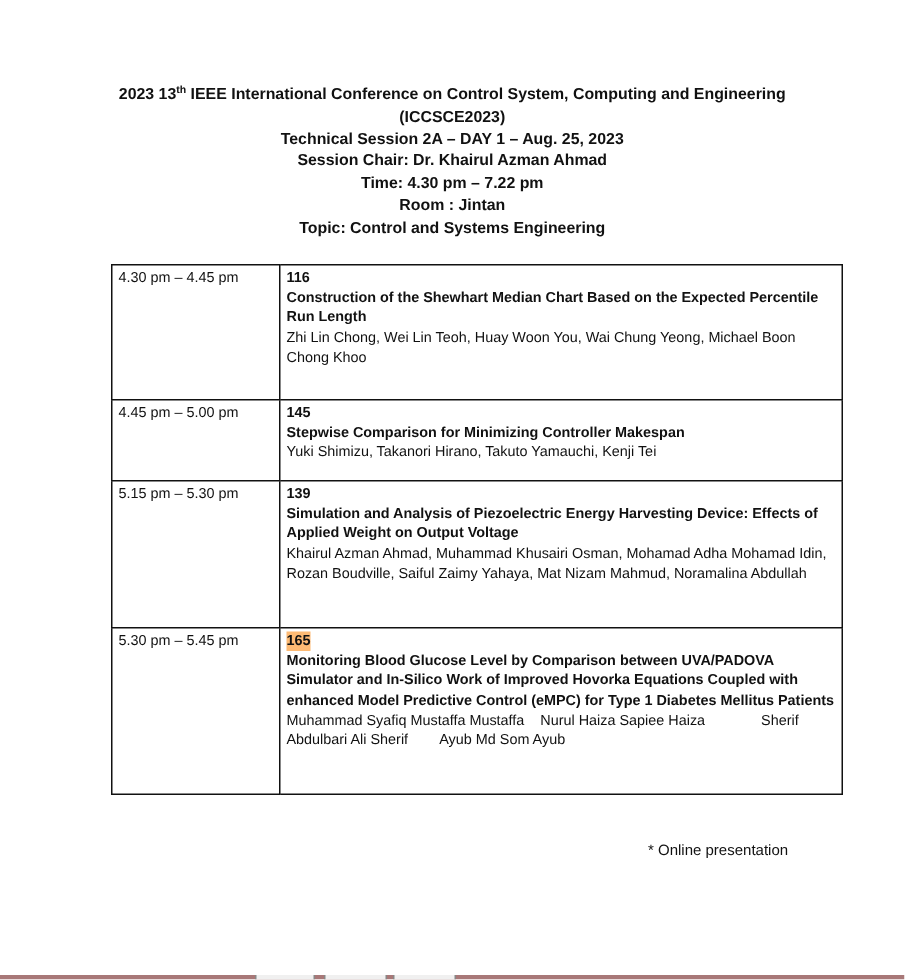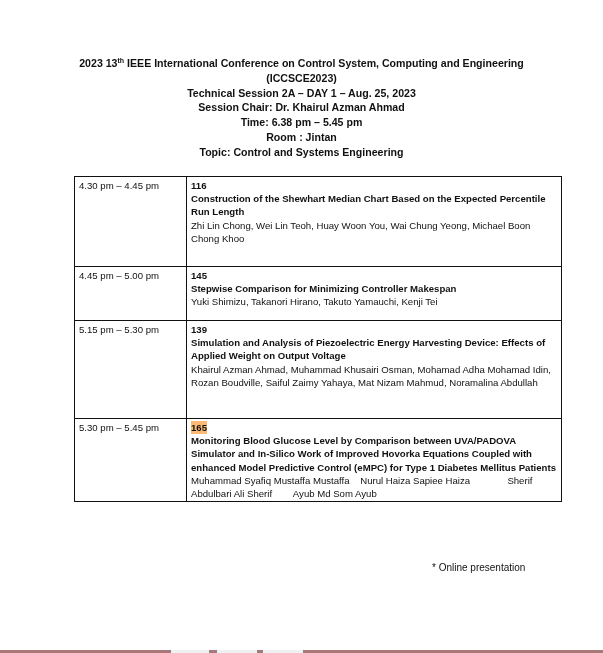--- a/index.html
+++ b/index.html
@@ -39,21 +39,21 @@
 </head>
 <body>
 
 <div class="page">
 
   <div class="header">
     <div><span>2023 13</span><sup>th</sup><span> IEEE International Conference on Control System, Computing and Engineering</span></div>
     <div>(ICCSCE2023)</div>
     <div>Technical Session 2A – DAY 1 – Aug. 25, 2023</div>
     <div>Session Chair: Dr. Khairul Azman Ahmad</div>
-    <div>Time: 6.38 pm – 5.45 pm</div>
+    <div>Time: 4.30 pm – 7.22 pm</div>
     <div>Room : Jintan</div>
     <div>Topic: Control and Systems Engineering</div>
   </div>
 
   <table class="schedule">
     <tbody>
       <tr style="height:90px">
         <td class="time">4.30 pm – 4.45 pm</td>
         <td>
           <div><span class="pid">116</span></div>
@@ -70,21 +70,21 @@
         </td>
       </tr>
       <tr style="height:98px">
         <td class="time">5.15 pm – 5.30 pm</td>
         <td>
           <div><span class="pid">139</span></div>
           <div class="ptitle">Simulation and Analysis of Piezoelectric Energy Harvesting Device: Effects of Applied Weight on Output Voltage</div>
           <div class="pauthors">Khairul Azman Ahmad, Muhammad Khusairi Osman, Mohamad Adha Mohamad Idin, Rozan Boudville, Saiful Zaimy Yahaya, Mat Nizam Mahmud, Noramalina Abdullah</div>
         </td>
       </tr>
-      <tr style="height:83px">
+      <tr style="height:111px">
         <td class="time">5.30 pm – 5.45 pm</td>
         <td>
           <div><span class="pid hl">165</span></div>
           <div class="ptitle">Monitoring Blood Glucose Level by Comparison between UVA/PADOVA Simulator and In-Silico Work of Improved Hovorka Equations Coupled with enhanced Model Predictive Control (eMPC) for Type 1 Diabetes Mellitus Patients</div>
           <div class="pauthors" style="white-space:pre-wrap">Muhammad Syafiq Mustaffa Mustaffa    Nurul Haiza Sapiee Haiza              Sherif Abdulbari Ali Sherif        Ayub Md Som Ayub</div>
         </td>
       </tr>
     </tbody>
   </table>
 

